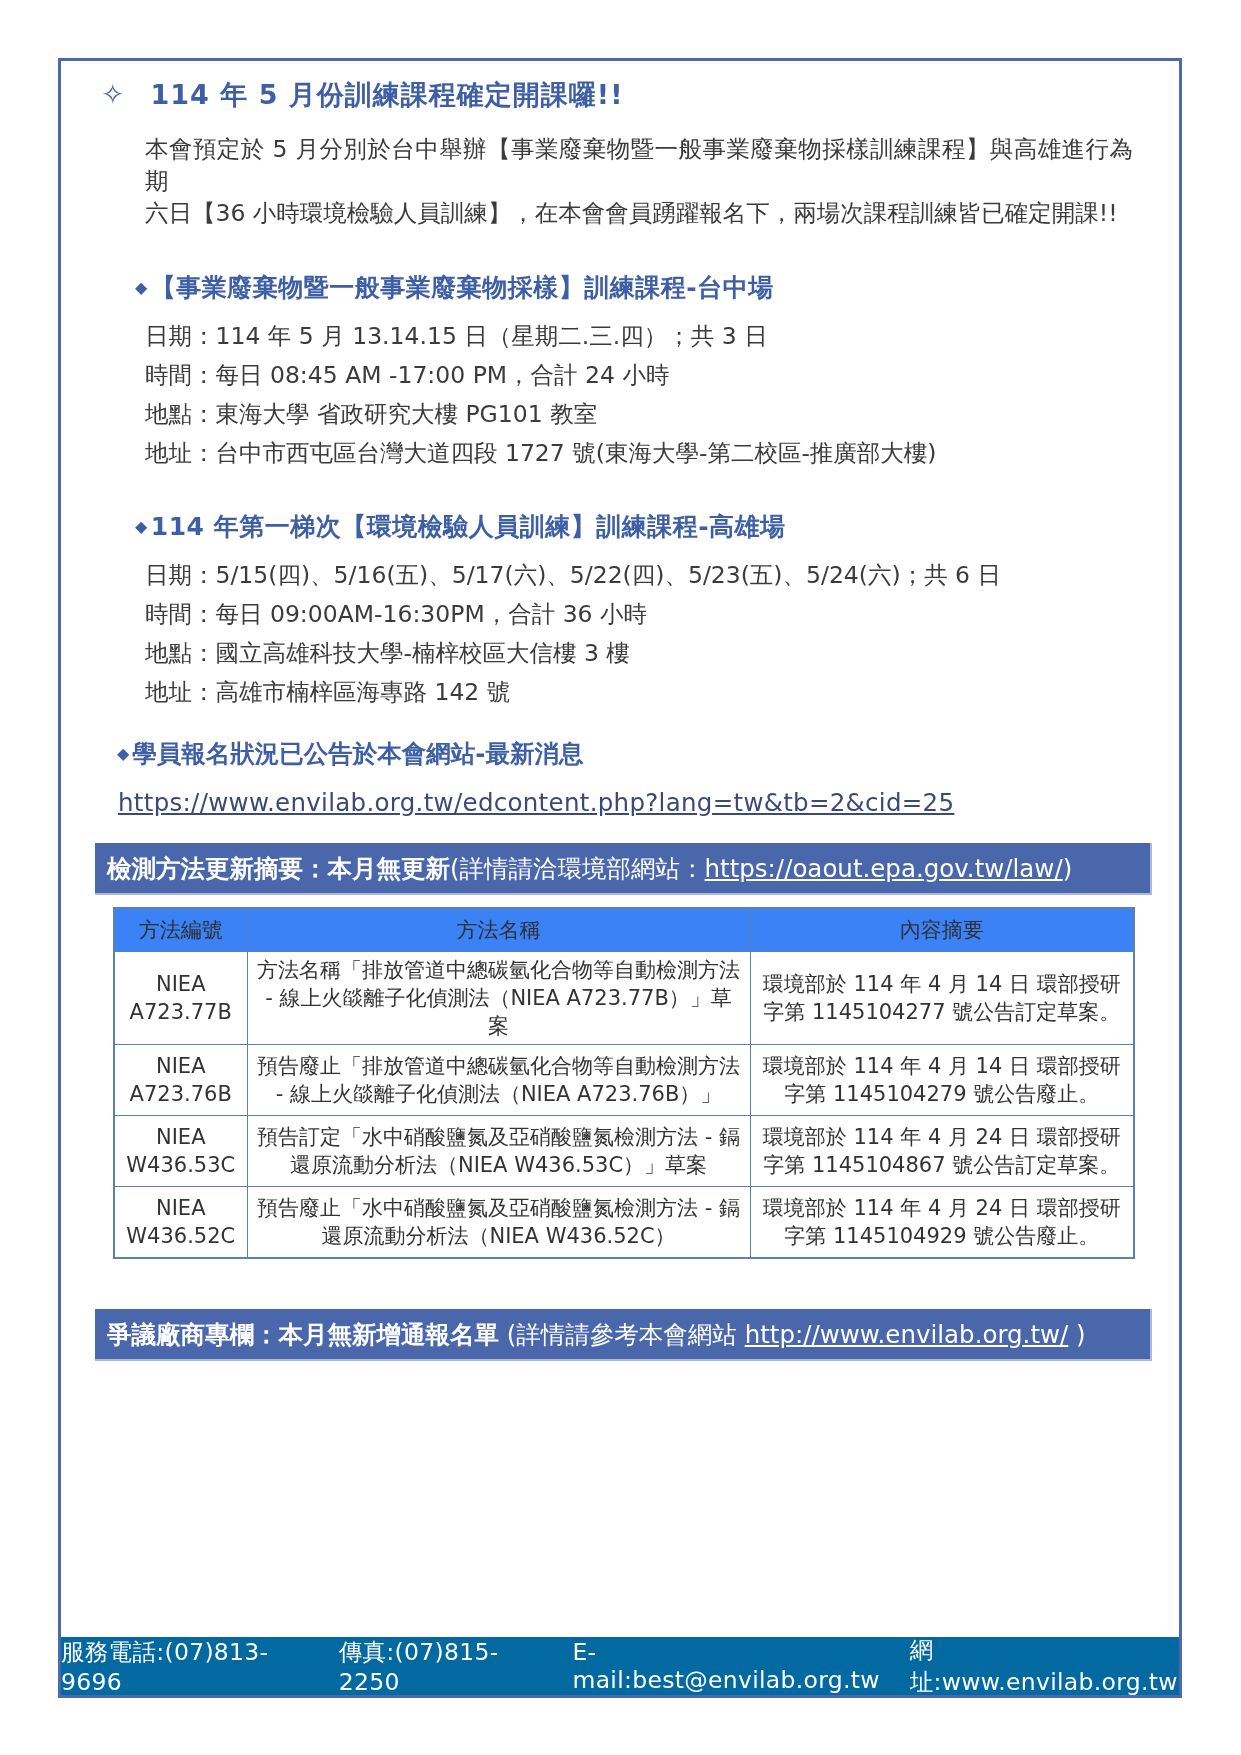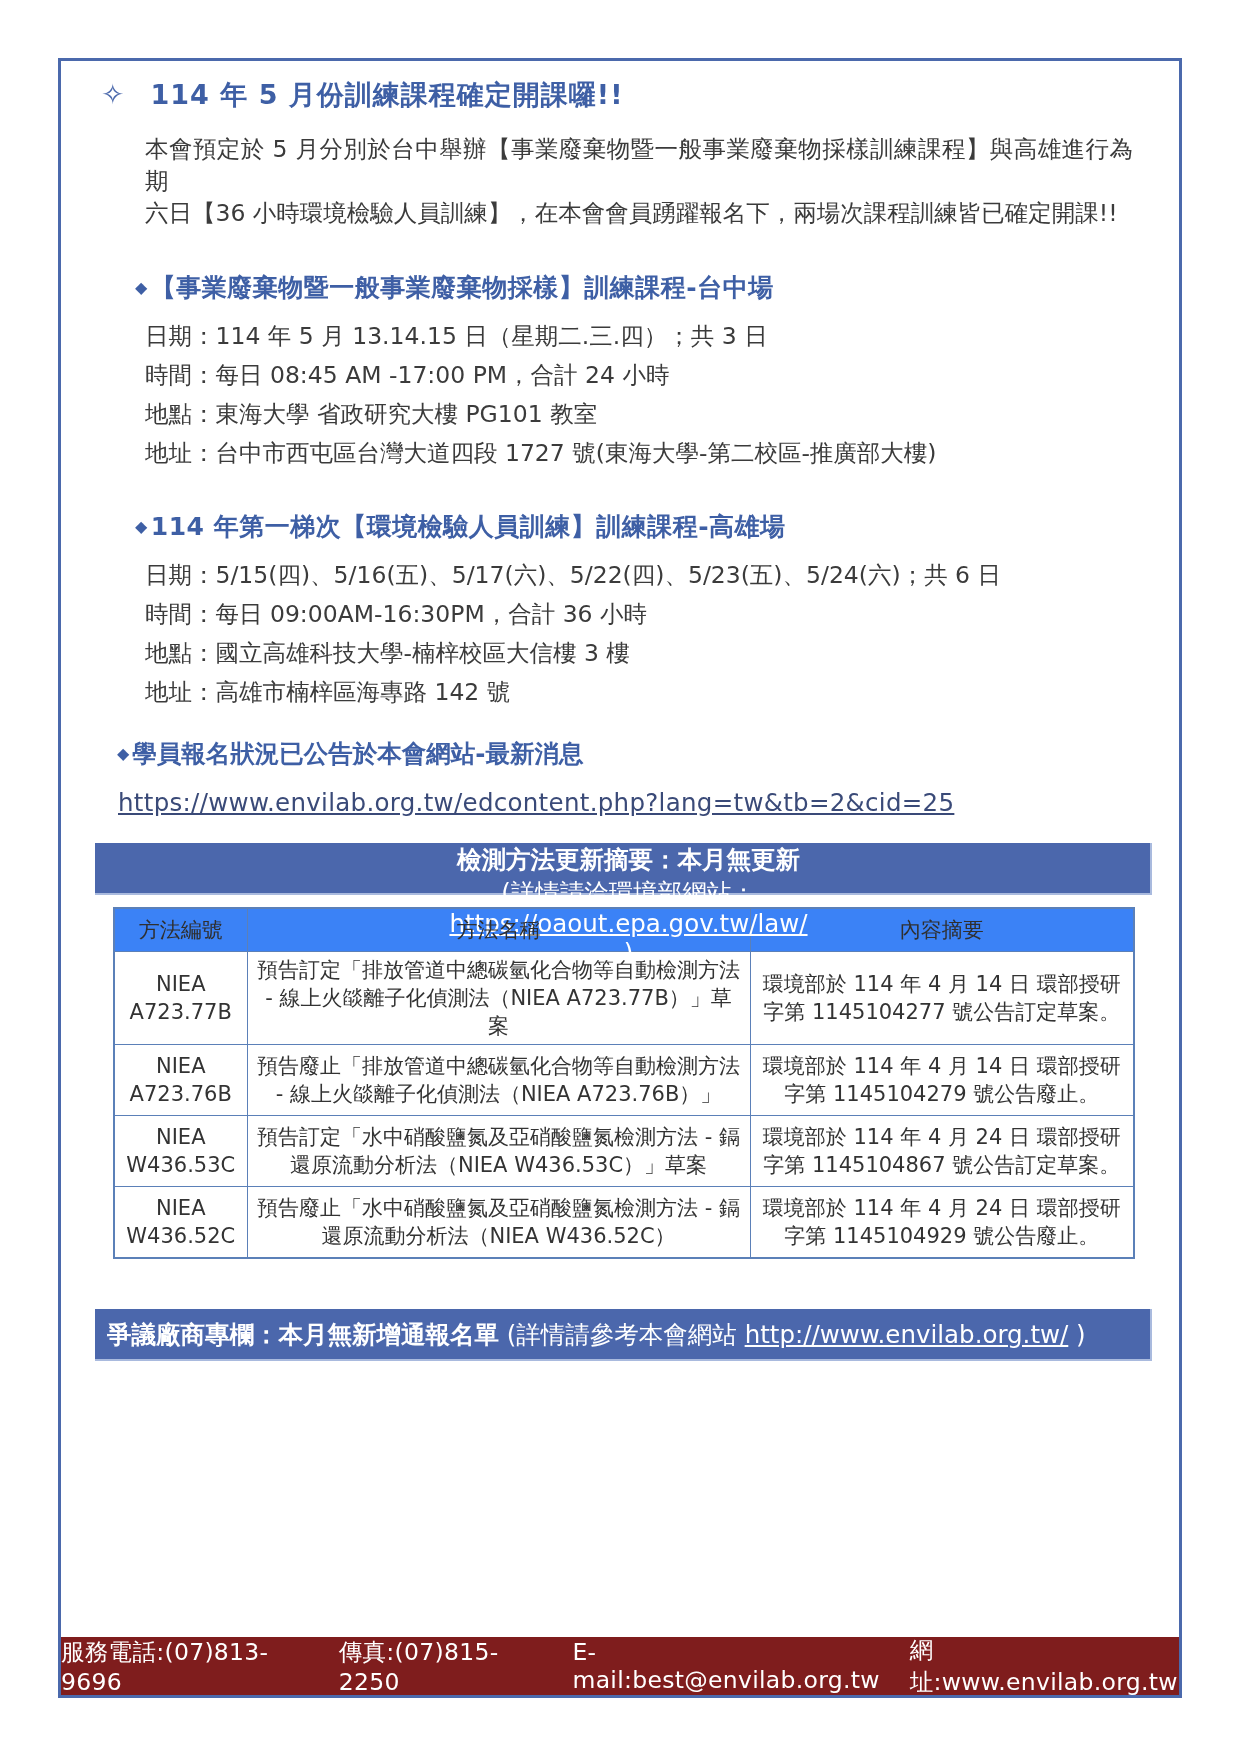--- a/index.html
+++ b/index.html
@@ -33,41 +33,41 @@
     display:inline-block; margin:18px 0 0 57px; font-size:24.5px;
     color:#3a4a78; text-decoration:underline; letter-spacing:0.3px;
   }
   
   .banner {
     margin-left:34px; width:1043px; height:50px; background:#4b67ac;
     color:#ffffff; display:flex; align-items:center; padding-left:12px;
     font-size:24.5px; border-bottom:2px solid #a9bade; border-right:2px solid #a9bade;
     box-sizing:content-box; white-space:pre;
   }
-  .banner-method { margin-top:26px;flex-direction:column; }
+  .banner-method { margin-top:26px; }
   .banner-dispute { margin-top:50px; }
   .banner .b-bold { font-weight:bold; }
   .banner a { color:#ffffff; text-decoration:underline; }
   
   .method-table {
     margin:12px 0 0 52px; width:1020px; border-collapse:collapse;
     table-layout:fixed; font-size:21px; color:#333333; border:2px solid #5b80b8;
   }
   .method-table th, .method-table td {
     border:1px solid #5b80b8; text-align:center; vertical-align:middle;
     padding:4px 8px; line-height:28px;
   }
   .method-table th { background:#3b82f6; height:34px; font-weight:normal; color:#2f2f2f; }
   .method-table td { height:62px; }
   .col-code { width:133px; }
   .col-name { width:503px; }
   .col-summary { width:384px; }
   
   .footer {
-    position:absolute; left:0; right:0; bottom:0; height:58px; background:#7f1d1d;
+    position:absolute; left:0; right:0; bottom:0; height:58px; background:#0369a1;
     display:flex; align-items:center; justify-content:center; gap:30px;
     color:#ffffff; font-size:23.5px; letter-spacing:0.3px;
   }
 </style>
 </head>
 <body>
 
 <div class="frame">
 
   
@@ -124,21 +124,21 @@
     <thead>
       <tr>
         <th>方法編號</th>
         <th>方法名稱</th>
         <th>內容摘要</th>
       </tr>
     </thead>
     <tbody>
       <tr>
         <td>NIEA A723.77B</td>
-        <td>預告訂定「排放管道中總碳氫化合物等自動檢測方法 - 線上火燄離子化偵測法（NIEA A723.77B）」草案</td>
+        <td>方法名稱「排放管道中總碳氫化合物等自動檢測方法 - 線上火燄離子化偵測法（NIEA A723.77B）」草案</td>
         <td>環境部於 114 年 4 月 14 日 環部授研字第 1145104277 號公告訂定草案。</td>
       </tr>
       <tr>
         <td>NIEA A723.76B</td>
         <td>預告廢止「排放管道中總碳氫化合物等自動檢測方法 - 線上火燄離子化偵測法（NIEA A723.76B）」</td>
         <td>環境部於 114 年 4 月 14 日 環部授研字第 1145104279 號公告廢止。</td>
       </tr>
       <tr>
         <td>NIEA W436.53C</td>
         <td>預告訂定「水中硝酸鹽氮及亞硝酸鹽氮檢測方法 - 鎘還原流動分析法（NIEA W436.53C）」草案</td>

